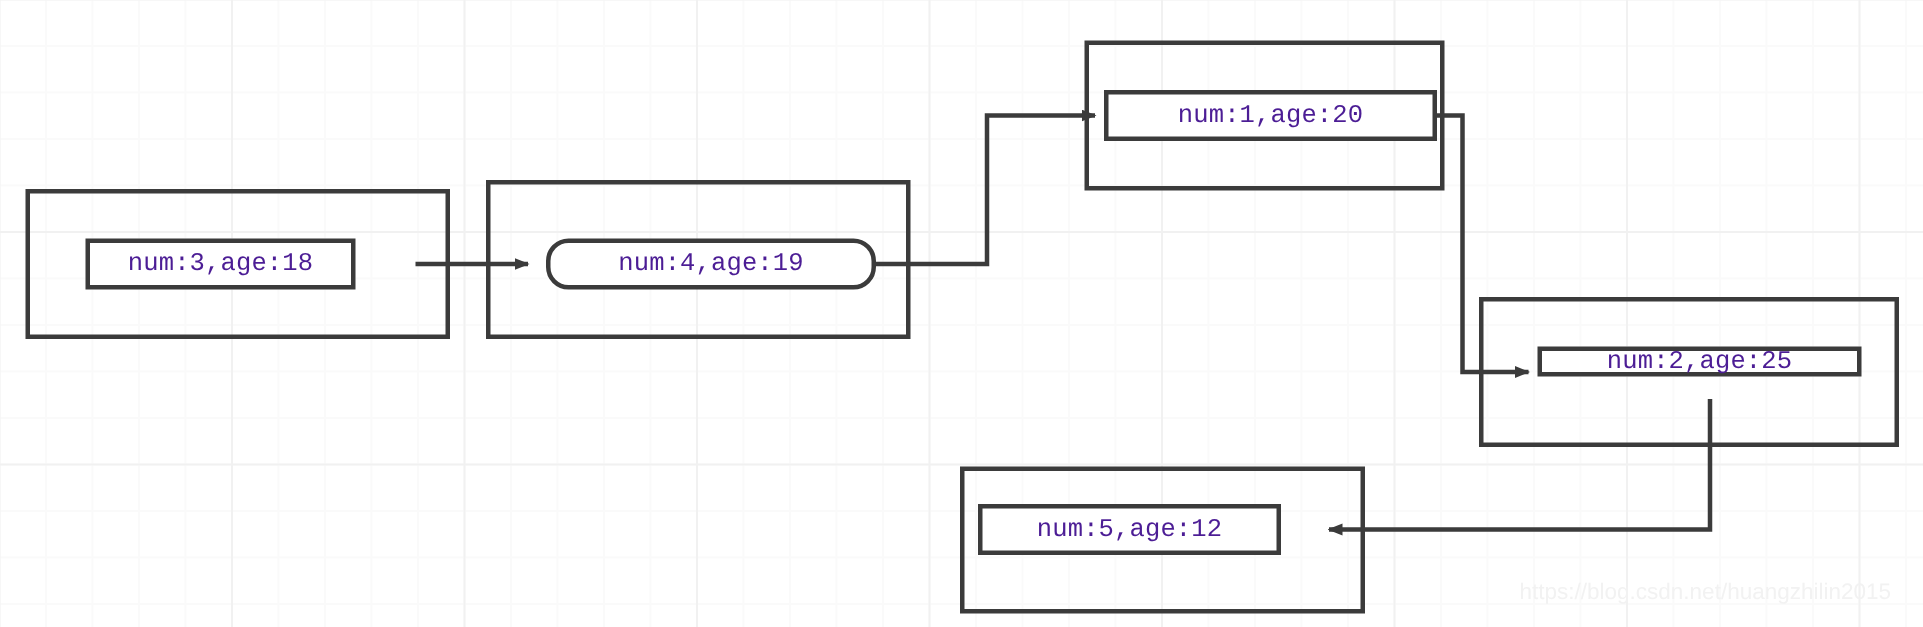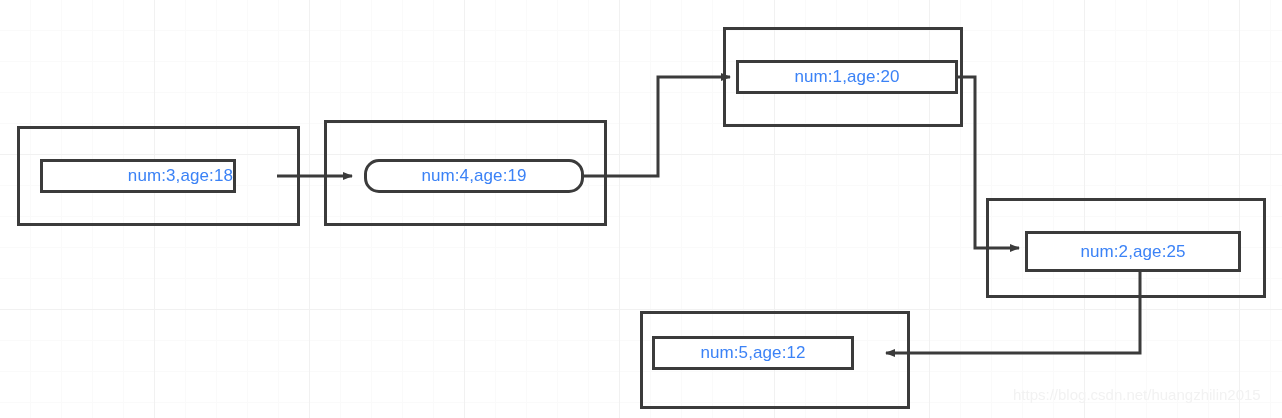--- a/index.html
+++ b/index.html
@@ -36,23 +36,23 @@
   .node-inner {
     position: absolute;
     box-sizing: border-box;
     border: 3px solid #3b3b3b;
     background: #ffffff;
     display: flex;
     align-items: center;
     justify-content: center;
   }
   .node-label {
-    font-family: Liberation Sans, sans-serif;
+    font-family: Liberation Mono, monospace;
     font-size: 17px;
-    color: #3b82f6;
+    color: #4c1d95;
     white-space: nowrap;
     letter-spacing: 0.1px;
   }
   svg.links {
     position: absolute;
     left: 0;
     top: 0;
     width: 1282px;
     height: 418px;
     overflow: visible;
@@ -92,36 +92,36 @@
     <path class="link-path" d="M 277 176 L 352 176" marker-end="url(#arrow-right)"></path>
 
     <path class="link-path" d="M 581 176 L 658 176 L 658 77 L 730 77" marker-end="url(#arrow-right)"></path>
 
     <path class="link-path" d="M 958 77 L 975 77 L 975 248 L 1019 248" marker-end="url(#arrow-right)"></path>
 
     <path class="link-path" d="M 1140 266 L 1140 353 L 886 353" marker-end="url(#arrow-left)"></path>
   </svg>
 
   <div class="node-outer" style="left:17px; top:126px; width:283px; height:100px;"></div>
-  <div class="node-inner" style="left:40px; top:159px; width:196px; height:34px;justify-content:flex-end;">
+  <div class="node-inner" style="left:57px; top:159px; width:180px; height:34px;">
     <span class="node-label">num:3,age:18</span>
   </div>
 
   <div class="node-outer" style="left:324px; top:120px; width:283px; height:106px;"></div>
   <div class="node-inner" style="left:364px; top:159px; width:220px; height:34px;border-radius:15px;">
     <span class="node-label">num:4,age:19</span>
   </div>
 
   <div class="node-outer" style="left:723px; top:27px; width:240px; height:100px;"></div>
   <div class="node-inner" style="left:736px; top:60px; width:222px; height:34px;">
     <span class="node-label">num:1,age:20</span>
   </div>
 
   <div class="node-outer" style="left:986px; top:198px; width:280px; height:100px;"></div>
-  <div class="node-inner" style="left:1025px; top:231px; width:216px; height:41px;">
+  <div class="node-inner" style="left:1025px; top:231px; width:216px; height:20px;">
     <span class="node-label">num:2,age:25</span>
   </div>
 
   <div class="node-outer" style="left:640px; top:311px; width:270px; height:98px;"></div>
   <div class="node-inner" style="left:652px; top:336px; width:202px; height:34px;">
     <span class="node-label">num:5,age:12</span>
   </div>
 
   <div class="watermark" style="left:1013px; top:386px;">https://blog.csdn.net/huangzhilin2015</div>
 

